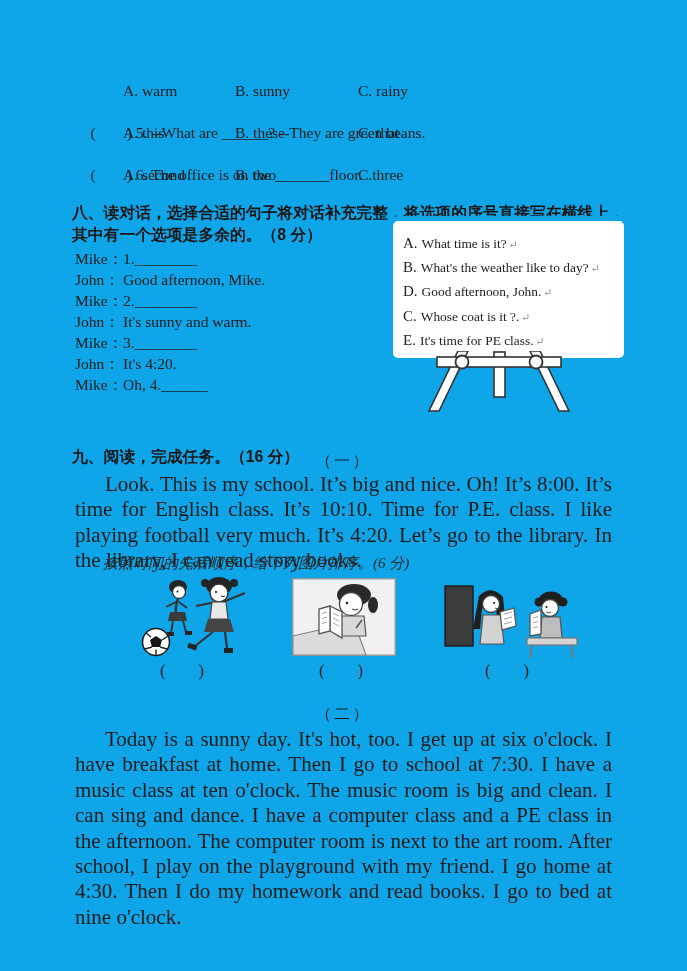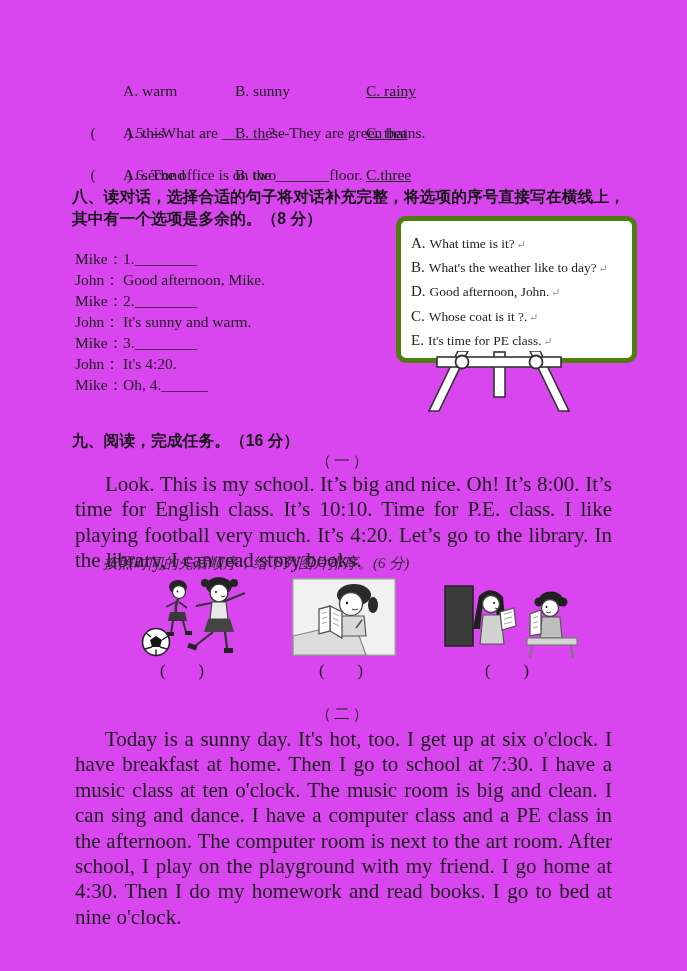--- a/index.html
+++ b/index.html
@@ -1,44 +1,43 @@
 <!DOCTYPE html>
 <html><head>
 <meta charset="utf-8">
 <style>
   html,body{margin:0;padding:0;background:#e8e8e8;}
   .page{
     position:relative;
     width:687px;height:971px;
     margin:0 auto;
-    background:#d946ef;
+    background:#0ea5e9;
     color:#1c1c1c;
     font-family:"Liberation Serif","DejaVu Serif",serif;
     overflow:hidden;
   }
   .abs{position:absolute;}
   .line{position:absolute;left:75px;width:545px;height:21px;font-size:15.5px;line-height:21px;}
   .pre{white-space:pre;}
   .opt{position:absolute;top:0;white-space:pre;}
   .opt-a{left:48px;}
   .opt-b{left:160px;}
-  .opt-c{left:291px;text-decoration:underline;}
+  .opt-c{left:283px;}
   .cn-head{
     position:absolute;left:72px;width:560px;
     font-family:"Liberation Sans","DejaVu Sans",sans-serif;
     font-weight:600;font-size:15.8px;line-height:22px;
-    white-space:nowrap;color:#161616;
+    white-space:nowrap;color:#161616;margin-top:16px;
   }
   .dline{position:absolute;left:75px;height:21px;font-size:15.5px;line-height:21px;white-space:pre;}
   .spk{display:inline-block;width:48px;margin-top:17px;}
   .board{
     position:absolute;left:388px;top:216px;width:221px;height:126px;
-    background:#fff;border:5px solid #4d7c0f;border-radius:10px;
+    background:#fff;border:5px solid #0ea5e9;border-radius:10px;
     padding:11px 0 0 10px;
-    margin-left:8px;
   }
   .board-line{font-size:13.4px;line-height:23.2px;white-space:nowrap;color:#222;}
   .blabel{font-size:15px;margin-right:4px;}
   .ret{color:#909090;font-size:11px;margin-left:2px;}
   .center-label{position:absolute;left:0;width:687px;text-align:center;font-size:15.5px;letter-spacing:3px;}
   .para{
     position:absolute;left:75px;width:537px;
     font-size:21px;line-height:25.4px;
     text-align:justify;text-indent:30px;
   }

